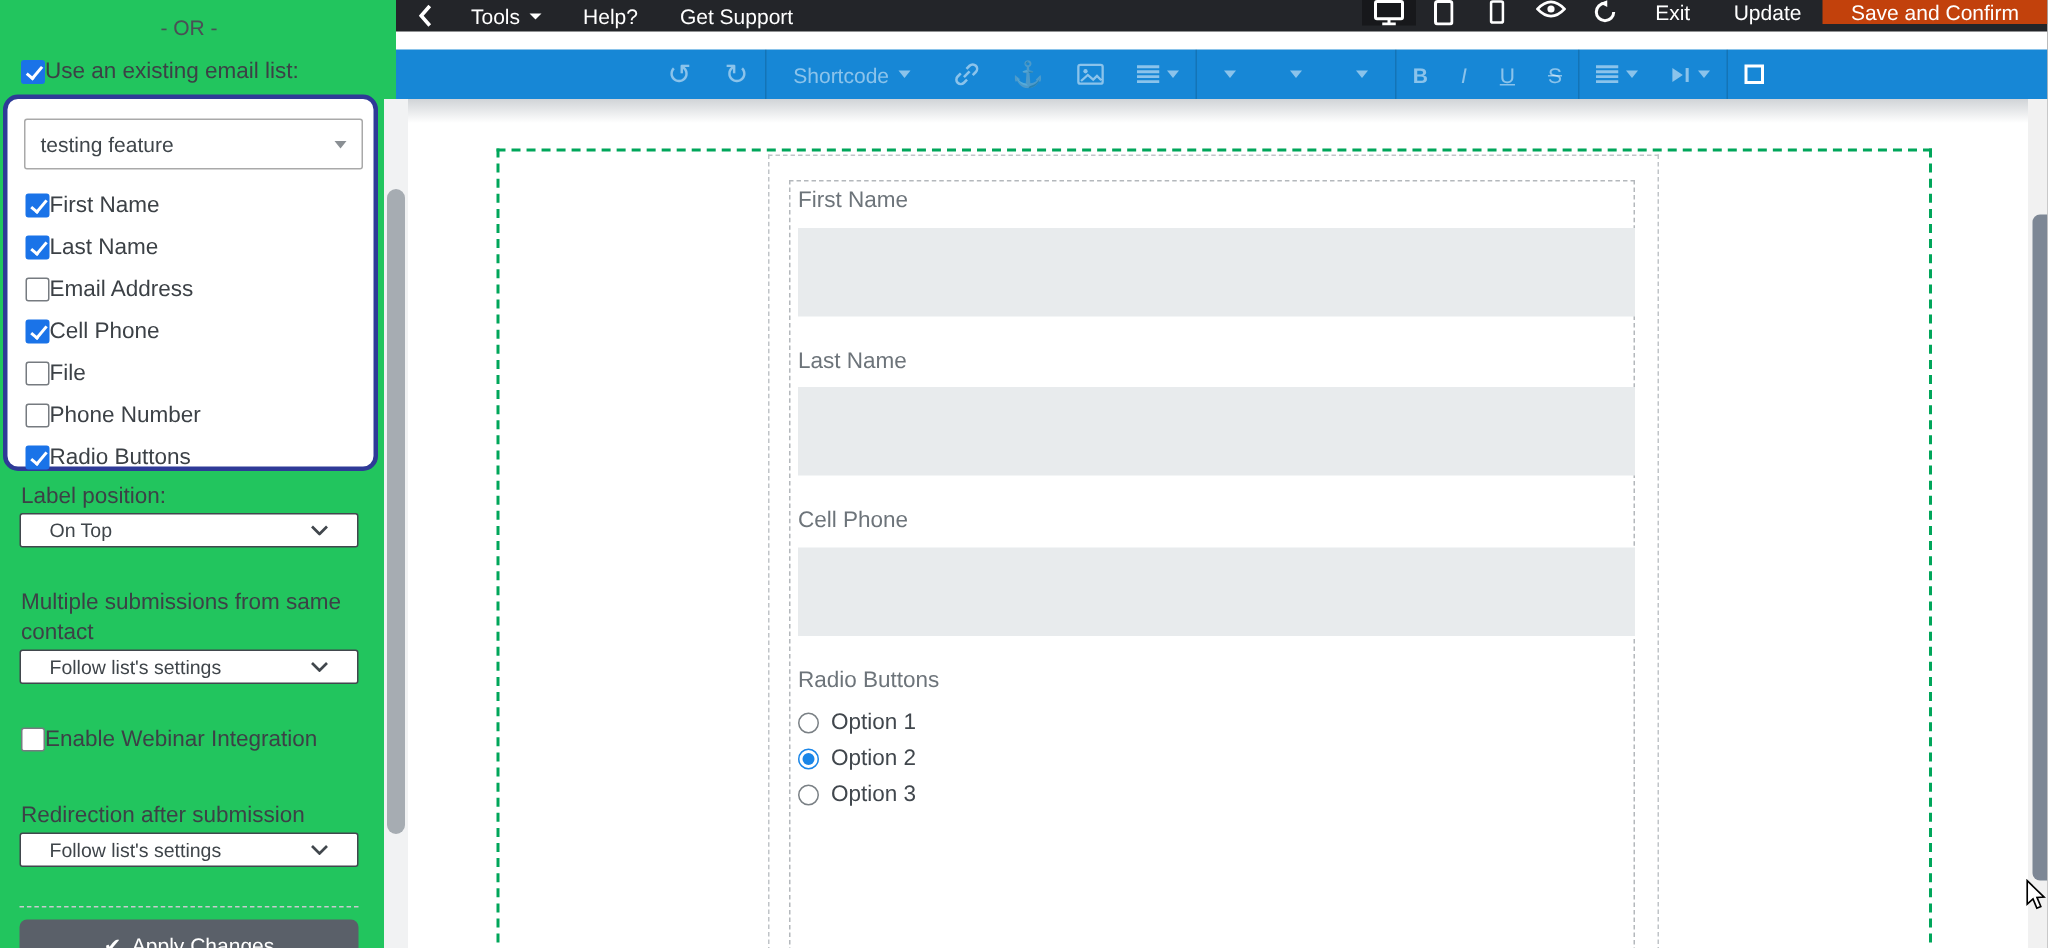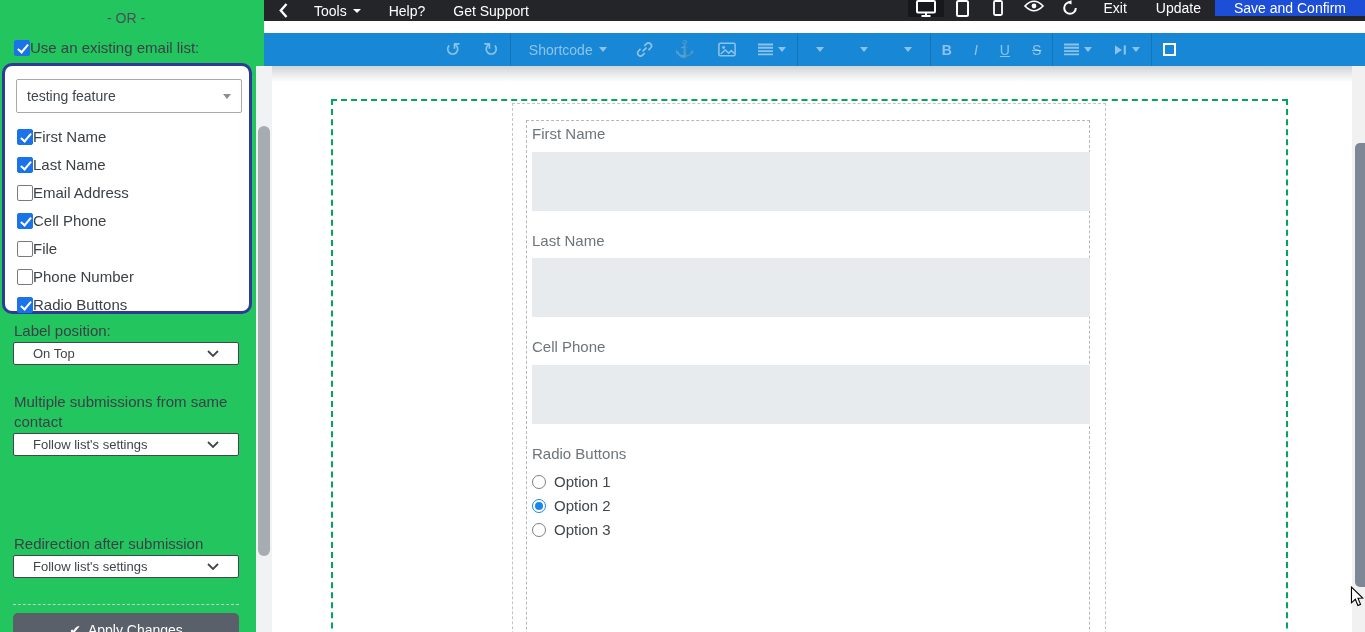--- a/index.html
+++ b/index.html
@@ -34,21 +34,21 @@
 
   
   .topbar { position:absolute; left:264px; top:0; right:0; height:21px; background:#232529; display:flex; align-items:stretch; color:#fff; font-size:14px; z-index:4; }
   .tb-item { display:flex; align-items:center; padding:0 14px; cursor:pointer; white-space:nowrap; }
   .tb-back { padding:0 12px 0 15px; }
   .caret-w { width:0; height:0; border-left:4px solid transparent; border-right:4px solid transparent; border-top:4px solid #fff; margin-left:6px; }
   .tb-right { margin-left:auto; display:flex; align-items:flex-start; }
   .dev-cell { width:36px; display:flex; align-items:center; justify-content:center; cursor:pointer; }
   .dev-cell.active { background:#17181b; }
   .tb-sep { width:1px; background:rgba(255,255,255,0.09); }
-  .save-btn { background:#1d4ed8; color:#fff; display:flex; align-items:center; padding:0 19px; cursor:pointer; }
+  .save-btn { background:#c2410c; color:#fff; display:flex; align-items:center; padding:0 19px; cursor:pointer; }
 
   
   .bluebar { position:absolute; left:264px; top:33px; right:0; height:33px; background:#1787d6; display:flex; align-items:stretch; color:rgba(255,255,255,0.5); z-index:4; }
   .bb-pad { width:170px; }
   .bb-btn { display:flex; align-items:center; justify-content:center; padding:0 11px; cursor:pointer; }
   .bb-sep { width:1px; background:rgba(0,0,0,0.14); }
   .bb-caret { width:0; height:0; border-left:4px solid transparent; border-right:4px solid transparent; border-top:5px solid rgba(255,255,255,0.5); }
   .bb-ddown { padding:0 18px; gap:6px; }
   .bb-text { font-size:14px; }
   .bb-b { font-weight:bold; font-size:14px; }
@@ -141,20 +141,24 @@
     <div class="lbl multi" style="top:392px">Multiple submissions from same contact</div>
     <div class="select select-sm" style="top:433px">
       <span>Follow list's settings</span>
       <span class="chev">
         <svg width="12" height="7" viewBox="0 0 12 7">
             <path d="M1 1 L6 6 L11 1" fill="none" stroke="#41474d" stroke-width="1.8"></path>
           </svg>
       </span>
     </div>
 
+    <label class="chk-row" style="top:484px; left:14px">
+      <span class="cb"></span>
+      <span>Enable Webinar Integration</span>
+    </label>
 
     <div class="lbl" style="top:535px">Redirection after submission</div>
     <div class="select select-sm" style="top:555px">
       <span>Follow list's settings</span>
       <span class="chev">
         <svg width="12" height="7" viewBox="0 0 12 7">
             <path d="M1 1 L6 6 L11 1" fill="none" stroke="#41474d" stroke-width="1.8"></path>
           </svg>
       </span>
     </div>

